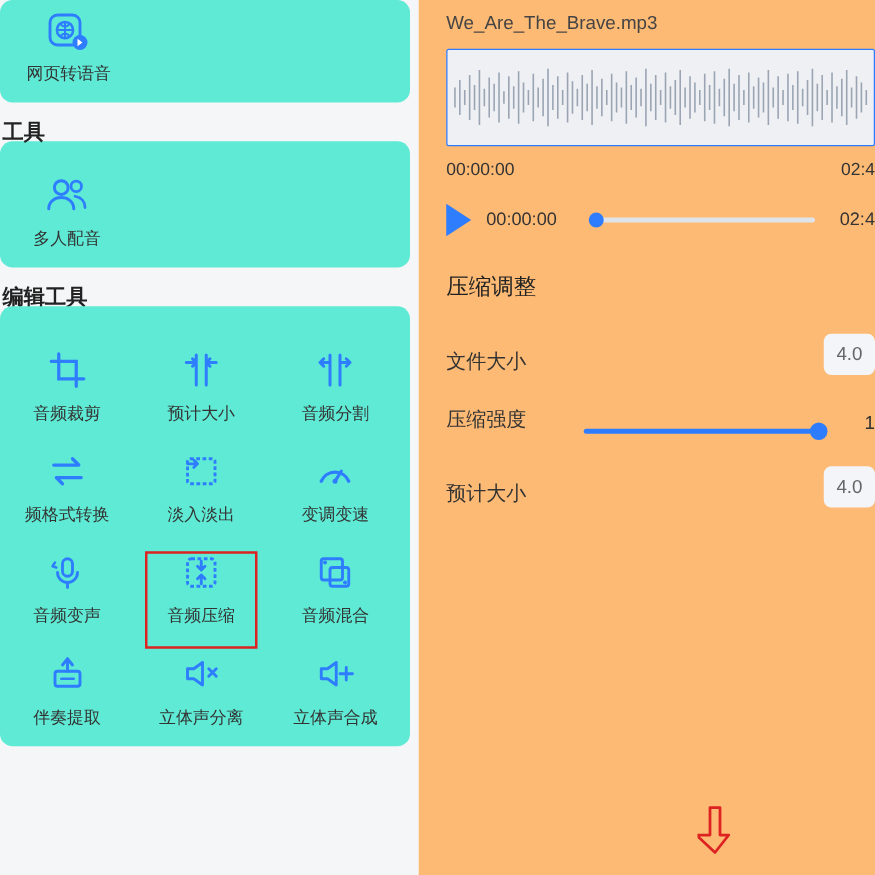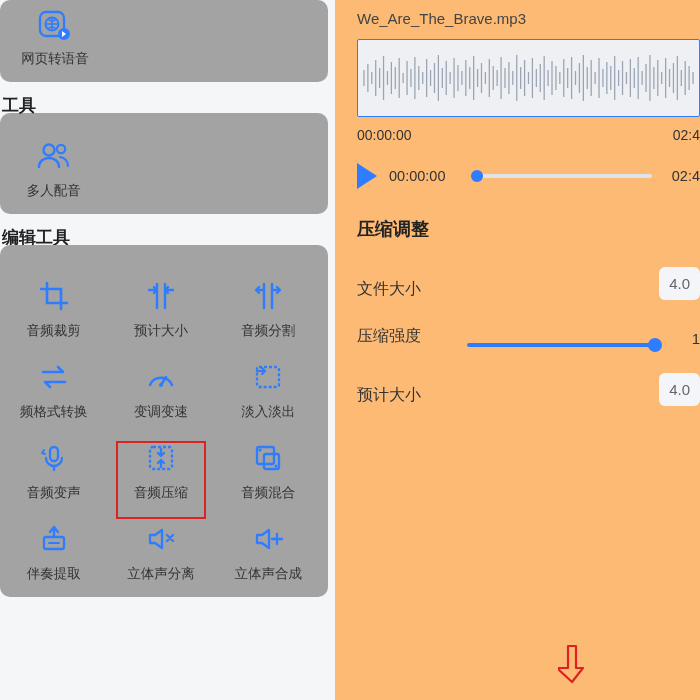--- a/index.html
+++ b/index.html
@@ -19,21 +19,21 @@
     flex-direction: column;
     gap: 12px;
   }
   .right-col {
     flex: 1;
     background: #fdba74;
     padding: 6px 0 0 0;
     position: relative;
   }
   .panel {
-    background: #a3a3a3;
+    background: #5eead4;
     border-radius: 10px;
     padding: 14px 0 8px 0;
   }
   .heading {
     font-size: 17px;
     font-weight: 700;
     padding: 0 0 0 2px;
     margin-bottom: -4px;
   }
   .grid3 {
@@ -127,21 +127,21 @@
     position: absolute;
     left: -4px; top: 50%;
     transform: translateY(-50%);
     width: 12px; height: 12px;
     background: #2e7dff;
     border-radius: 50%;
   }
   .dur-right { font-size: 14.5px; color: #333; padding-left: 8px; }
   .sec-title {
     font-size: 18px;
-    font-weight: 700;
+    font-weight: 400;
     margin: 28px 0 0 22px;
   }
   .field-row {
     display: flex;
     align-items: flex-end;
     margin: 26px 0 0 22px;
     gap: 30px;
   }
   .field-label {
     font-size: 16px;
@@ -261,36 +261,36 @@
             <svg width="32" height="32" viewBox="0 0 32 32">
                 <path d="M5 11h20l-5-5M27 21H7l5 5" stroke="#2e7dff" stroke-width="2.6" fill="none" stroke-linecap="round" stroke-linejoin="round"></path>
               </svg>
           </div>
           <span class="lbl">频格式转换</span>
         </div>
 
         <div class="tool">
           <div class="icon-box">
             <svg width="32" height="32" viewBox="0 0 32 32">
+                <rect x="5" y="6" width="22" height="20" rx="2" stroke="#2e7dff" stroke-width="2.3" fill="none" stroke-dasharray="3 2"></rect>
+                <path d="M5 10h8l-3-3m3 3-3 3" stroke="#2e7dff" stroke-width="2.2" fill="none" stroke-linecap="round" stroke-linejoin="round"></path>
+              </svg>
+          </div>
+          <span class="lbl">淡入淡出</span>
+        </div>
+
+        <div class="tool">
+          <div class="icon-box">
+            <svg width="32" height="32" viewBox="0 0 32 32">
                 <path d="M5 24a12 12 0 0 1 22 0" stroke="#2e7dff" stroke-width="2.6" fill="none" stroke-linecap="round"></path>
                 <path d="M16 24l5-8" stroke="#2e7dff" stroke-width="2.6" stroke-linecap="round"></path>
                 <circle cx="16" cy="24" r="2" fill="#2e7dff"></circle>
               </svg>
           </div>
           <span class="lbl">变调变速</span>
-        </div>
-
-        <div class="tool">
-          <div class="icon-box">
-            <svg width="32" height="32" viewBox="0 0 32 32">
-                <rect x="5" y="6" width="22" height="20" rx="2" stroke="#2e7dff" stroke-width="2.3" fill="none" stroke-dasharray="3 2"></rect>
-                <path d="M5 10h8l-3-3m3 3-3 3" stroke="#2e7dff" stroke-width="2.2" fill="none" stroke-linecap="round" stroke-linejoin="round"></path>
-              </svg>
-          </div>
-          <span class="lbl">淡入淡出</span>
         </div>
 
         <div class="tool">
           <div class="icon-box">
             <svg width="32" height="32" viewBox="0 0 32 32">
                 <rect x="12" y="5" width="8" height="14" rx="4" stroke="#2e7dff" stroke-width="2.3" fill="none"></rect>
                 <path d="M8 16a8 8 0 0 0 16 0M16 24v4" stroke="#2e7dff" stroke-width="2.3" fill="none" stroke-linecap="round"></path>
                 <path d="M6 8l-2 3 3 1" stroke="#2e7dff" stroke-width="2" fill="none" stroke-linecap="round" stroke-linejoin="round"></path>
               </svg>
           </div>

